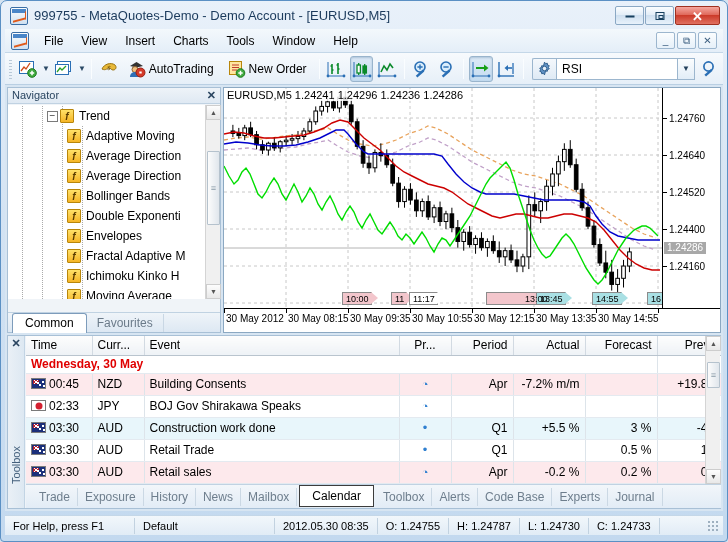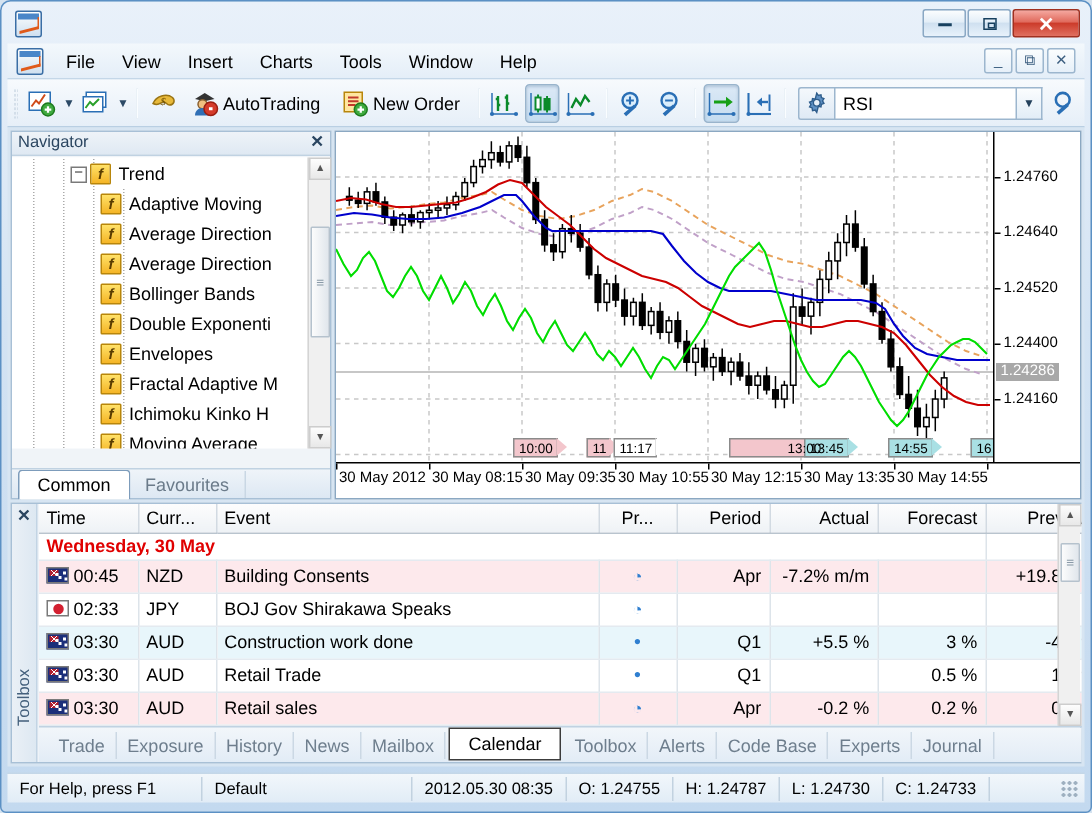--- a/index.html
+++ b/index.html
@@ -361,20 +361,21 @@
     background-size: 4px 4px; }
 </style>
 </head>
 <body>
 
 <div class="window">
  <div class="win-inner">
 
   <div class="titlebar">
     <div class="title-icon"></div>
+    <div class="title-text">999755 - MetaQuotes-Demo - Demo Account - [EURUSD,M5]</div>
     <div class="win-btns">
       <div class="wb">
             <span class="g min-g"></span>
           </div>
       <div class="wb">
             <span class="g max-g"></span>
           </div>
       <div class="wb close">
             <span class="g close-g">✕</span>
           </div>
@@ -651,20 +652,21 @@
         <div class="sb-thumb" style="top:46px;height:74px;"></div>
         <div class="sb-arrow" style="position:absolute;bottom:0;left:0;">▼</div>
       </div>
       <div class="nav-tabs">
         <div class="nav-tab active">Common</div>
         <div class="nav-tab">Favourites</div>
       </div>
     </div>
 
     <div class="chart-win">
+      <div class="chart-header">EURUSD,M5  1.24241 1.24296 1.24236 1.24286</div>
 
       <div class="chart-plot">
         <svg width="438" height="221" viewBox="0 0 438 221">
           <rect width="438" height="221" fill="#ffffff"></rect>
           <g stroke="#c8c8c8" stroke-dasharray="3,3" stroke-width="1">
             <line x1="0" y1="30" x2="438" y2="30"></line>
             <line x1="0" y1="67" x2="438" y2="67"></line>
             <line x1="0" y1="104" x2="438" y2="104"></line>
             <line x1="0" y1="141" x2="438" y2="141"></line>
             <line x1="0" y1="178" x2="438" y2="178"></line>

